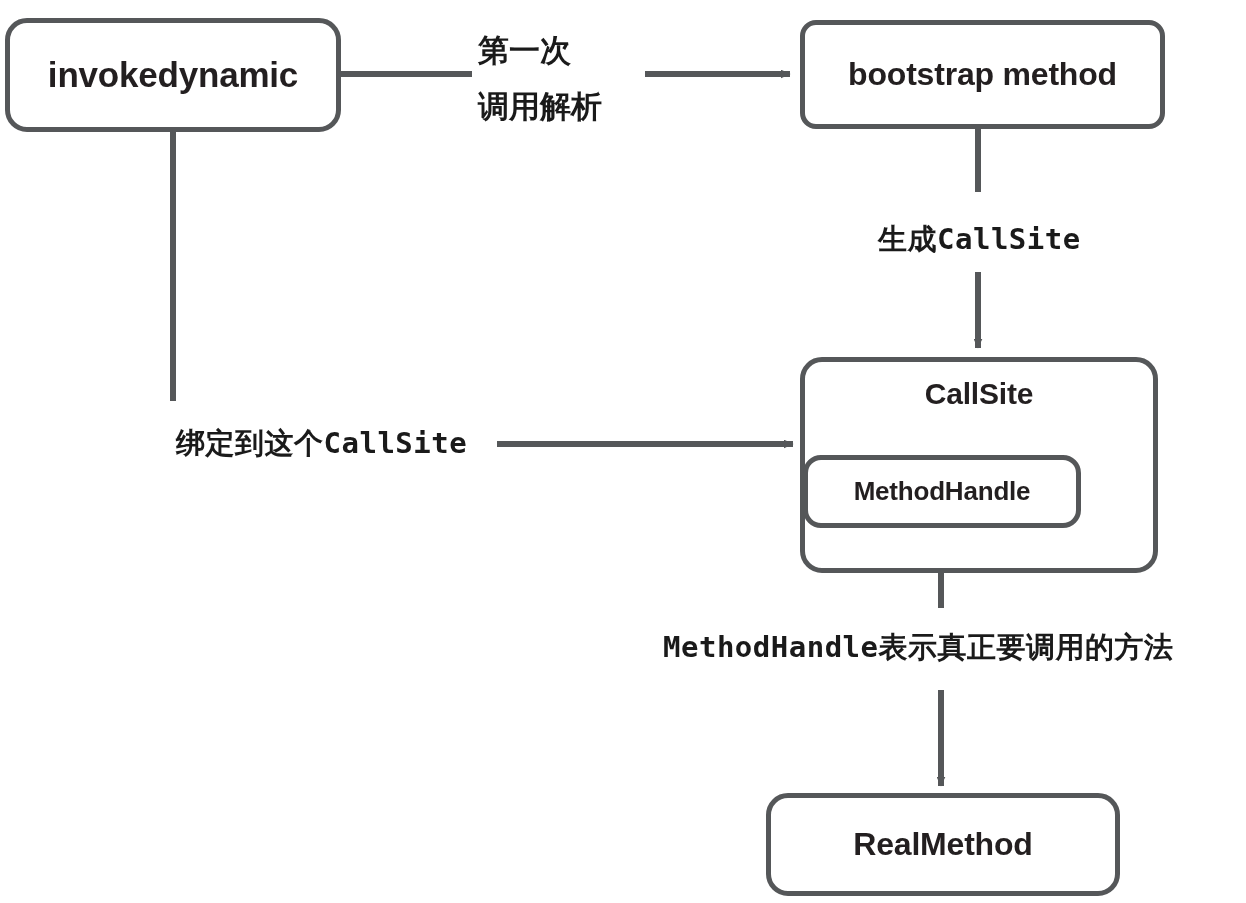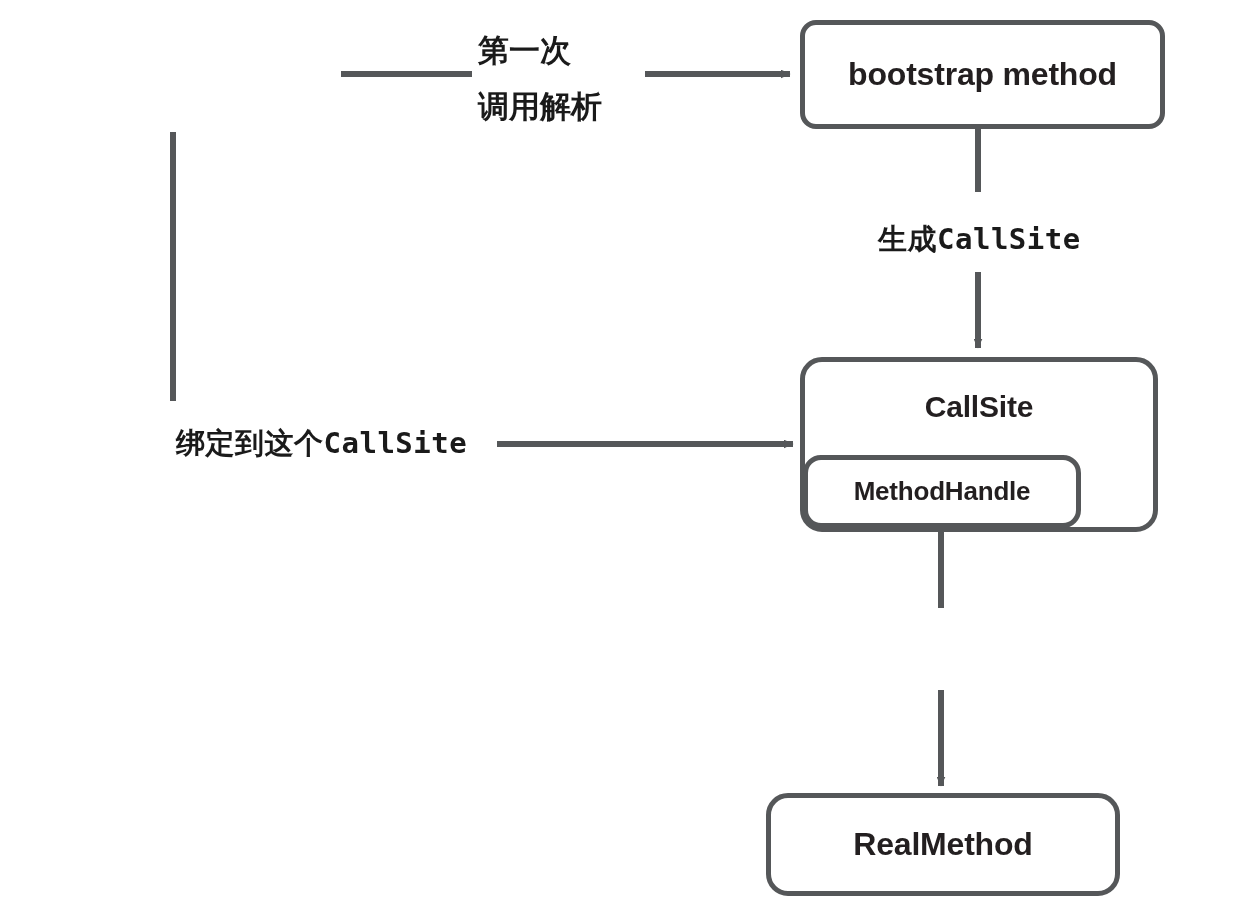--- a/index.html
+++ b/index.html
@@ -52,23 +52,23 @@
     font-size: 35px;
   }
   #node-bootstrap {
     left: 800px; top: 20px;
     width: 365px; height: 109px;
     font-size: 32px;
     border-radius: 16px;
   }
   #node-callsite {
     left: 800px; top: 357px;
-    width: 358px; height: 175px;
+    width: 358px; height: 216px;
     align-items: flex-start;
-    padding-top: 28px;
+    padding-top: 15px;
     font-size: 30px;
   }
   #node-methodhandle {
     left: 803px; top: 455px;
     width: 278px; height: 73px;
     border-radius: 18px;
     font-size: 26px;
     z-index: 3;
   }
   #node-realmethod {
@@ -142,20 +142,23 @@
       <line x1="173" y1="132" x2="173" y2="401" stroke="#555759" stroke-width="6"></line>
       <line x1="497" y1="444" x2="793" y2="444" stroke="#555759" stroke-width="6" marker-end="url(#arrowhead)"></line>
     </g>
 
     <g>
       <line x1="941" y1="528" x2="941" y2="608" stroke="#555759" stroke-width="6"></line>
       <line x1="941" y1="690" x2="941" y2="786" stroke="#555759" stroke-width="6" marker-end="url(#arrowhead)"></line>
     </g>
   </svg>
 
+  <div class="node" id="node-invokedynamic">
+    <span class="node-label">invokedynamic</span>
+  </div>
 
   <div class="node" id="node-bootstrap">
     <span class="node-label">bootstrap method</span>
   </div>
 
   <div class="node" id="node-callsite">
     <span class="node-label">CallSite</span>
   </div>
 
   <div class="node" id="node-methodhandle">
@@ -168,14 +171,15 @@
 
   <div class="edge-label cjk-serif" id="label-first-call">
     <div>第一次</div>
     <div>调用解析</div>
   </div>
 
   <div class="edge-label cjk-mono" id="label-gen-callsite">生成CallSite</div>
 
   <div class="edge-label cjk-mono" id="label-bind-callsite">绑定到这个CallSite</div>
 
+  <div class="edge-label cjk-mono" id="label-mh-real">MethodHandle表示真正要调用的方法</div>
 
 </div>
 
 </body></html>

